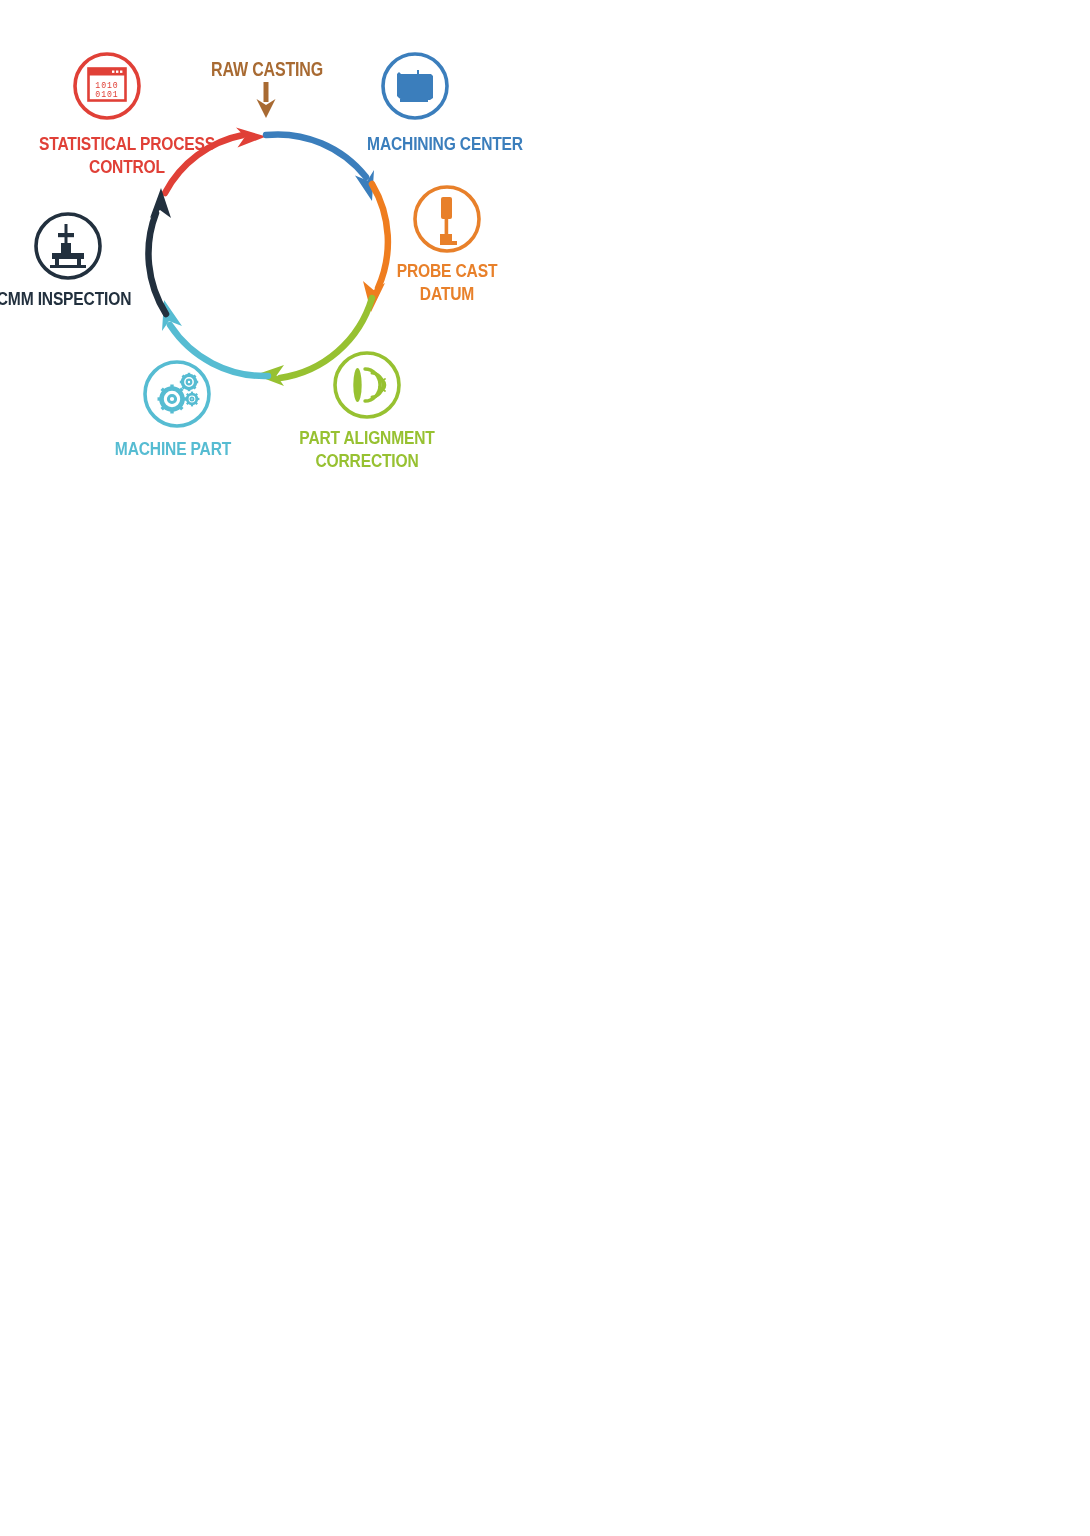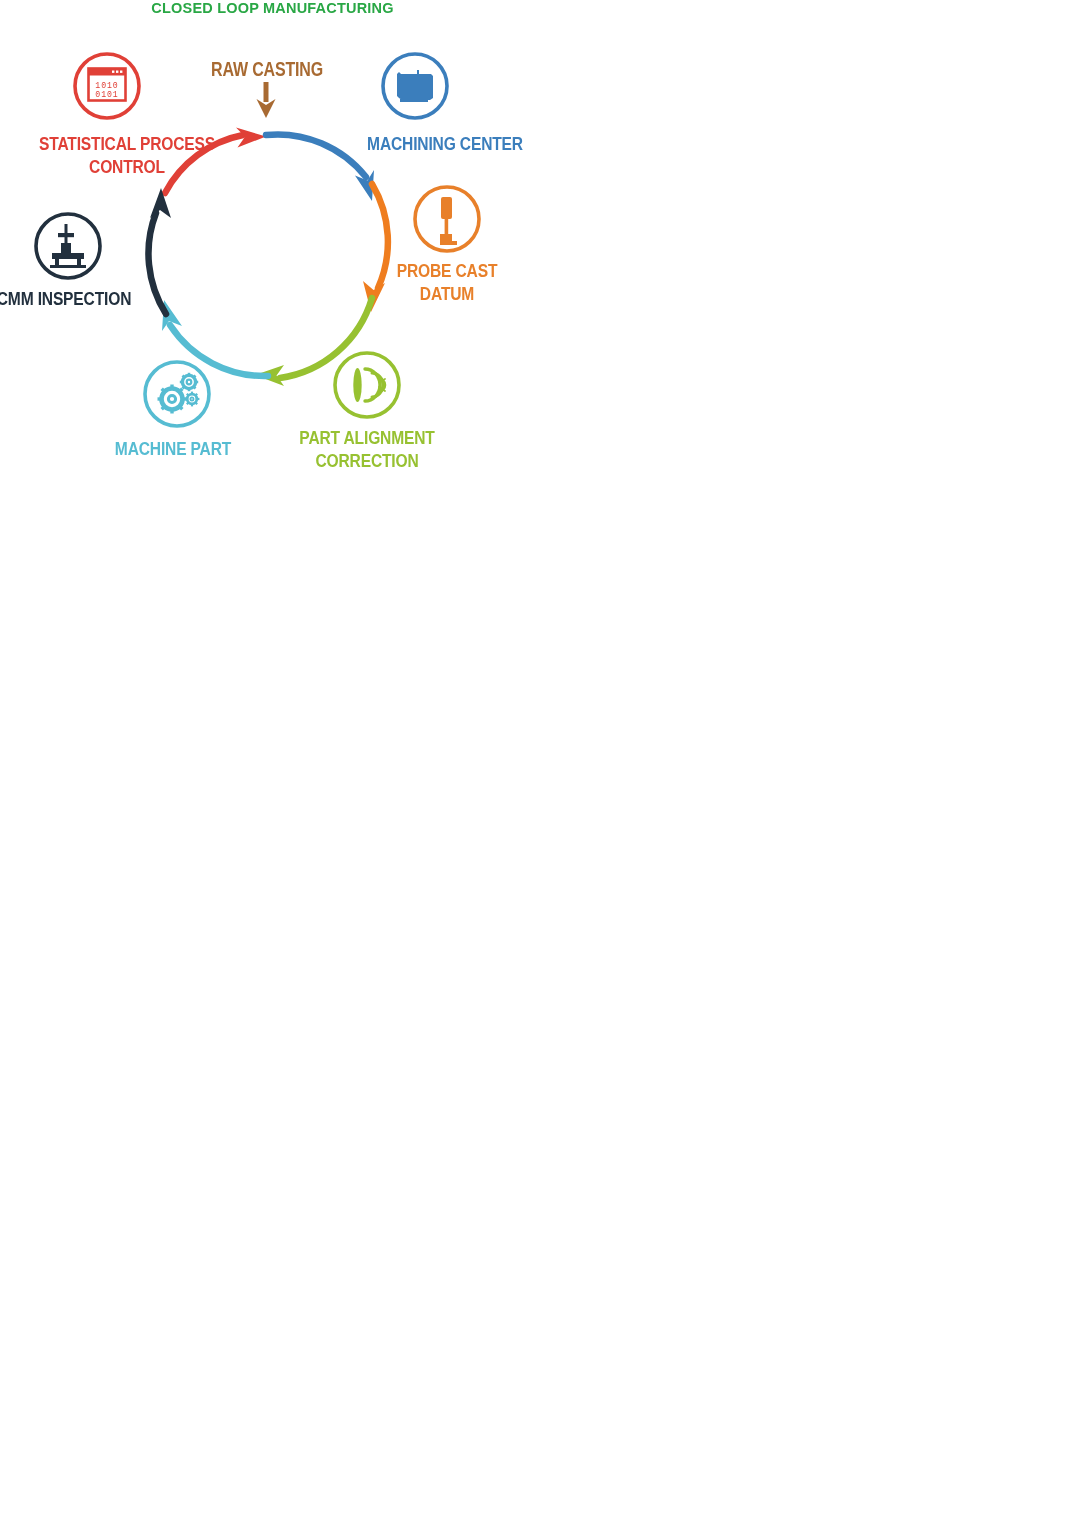--- a/index.html
+++ b/index.html
@@ -88,21 +88,20 @@
     width: 545px;
     height: 500px;
     overflow: visible;
   }
 </style>
 </head>
 <body>
 
 <div id="diagram">
 
-  <div class="title">CLOSED LOOP MANUFACTURING</div>
 
   <svg class="layer" viewBox="0 0 545 500">
     <defs></defs>
 
     <g>
       <path d="M 165 193 A 113 113 0 0 1 243 135" fill="none" stroke="#e04037" stroke-width="6.5" stroke-linecap="round"></path>
       <path d="M 236 127.5 L 266 136.5 L 237.5 147.5 L 245 136.8 Z" fill="#e04037"></path>
     </g>
 
     <g>

